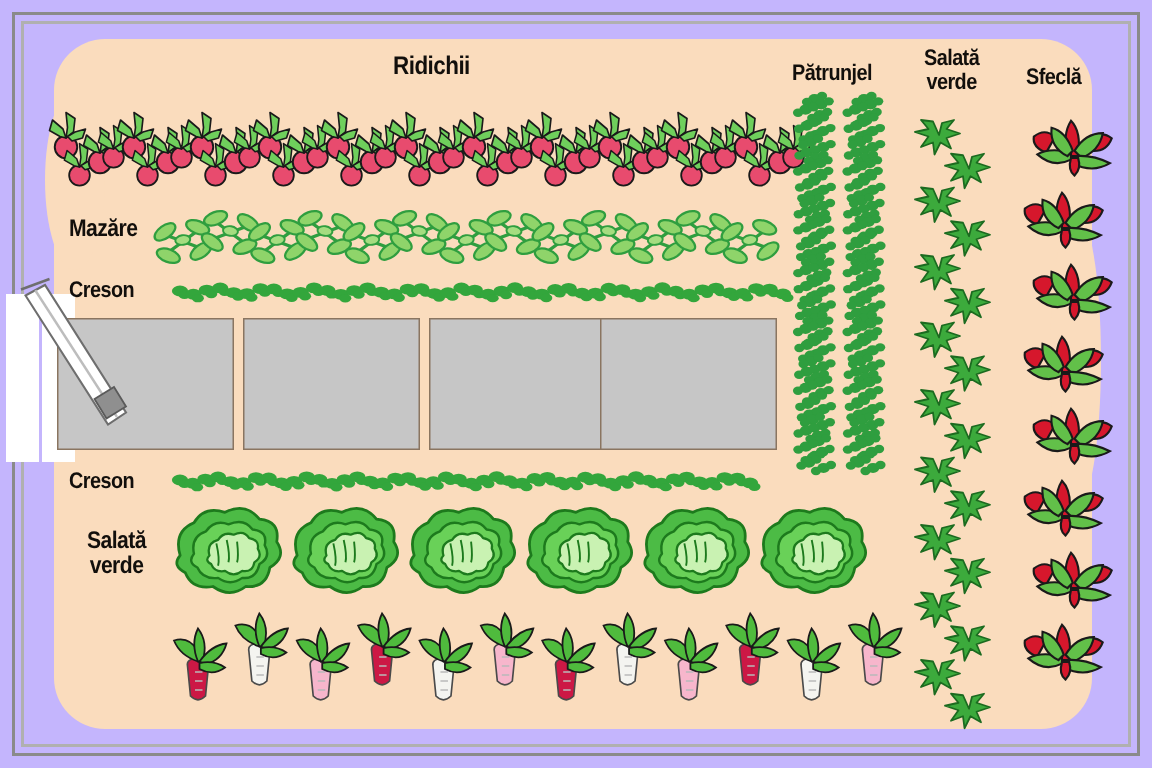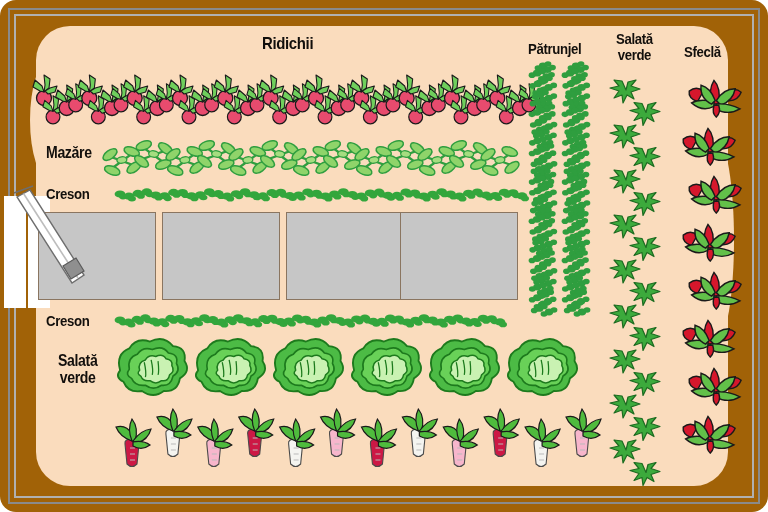--- a/index.html
+++ b/index.html
@@ -1,21 +1,21 @@
 <!DOCTYPE html>
 <html><head>
 <meta charset="utf-8">
 <style>
   html,body{margin:0;padding:0;}
   body{
     width:768px;height:512px;overflow:hidden;
     background:#ffffff;
     font-family:"Liberation Sans", sans-serif;
   }
-  #stage{position:relative;width:768px;height:512px;background:#a16207;border-radius:16px;}
+  #stage{position:relative;width:768px;height:512px;background:#c4b5fd;}
 
   
   .frame-outer{
     position:absolute;left:8px;top:8px;width:752px;height:496px;
     border:2px solid #8a8a8a;box-sizing:border-box;background:transparent;
   }
   .frame-inner{
     position:absolute;left:14px;top:14px;width:740px;height:484px;
     border:2px solid #b0b0b0;box-sizing:border-box;background:transparent;
   }

